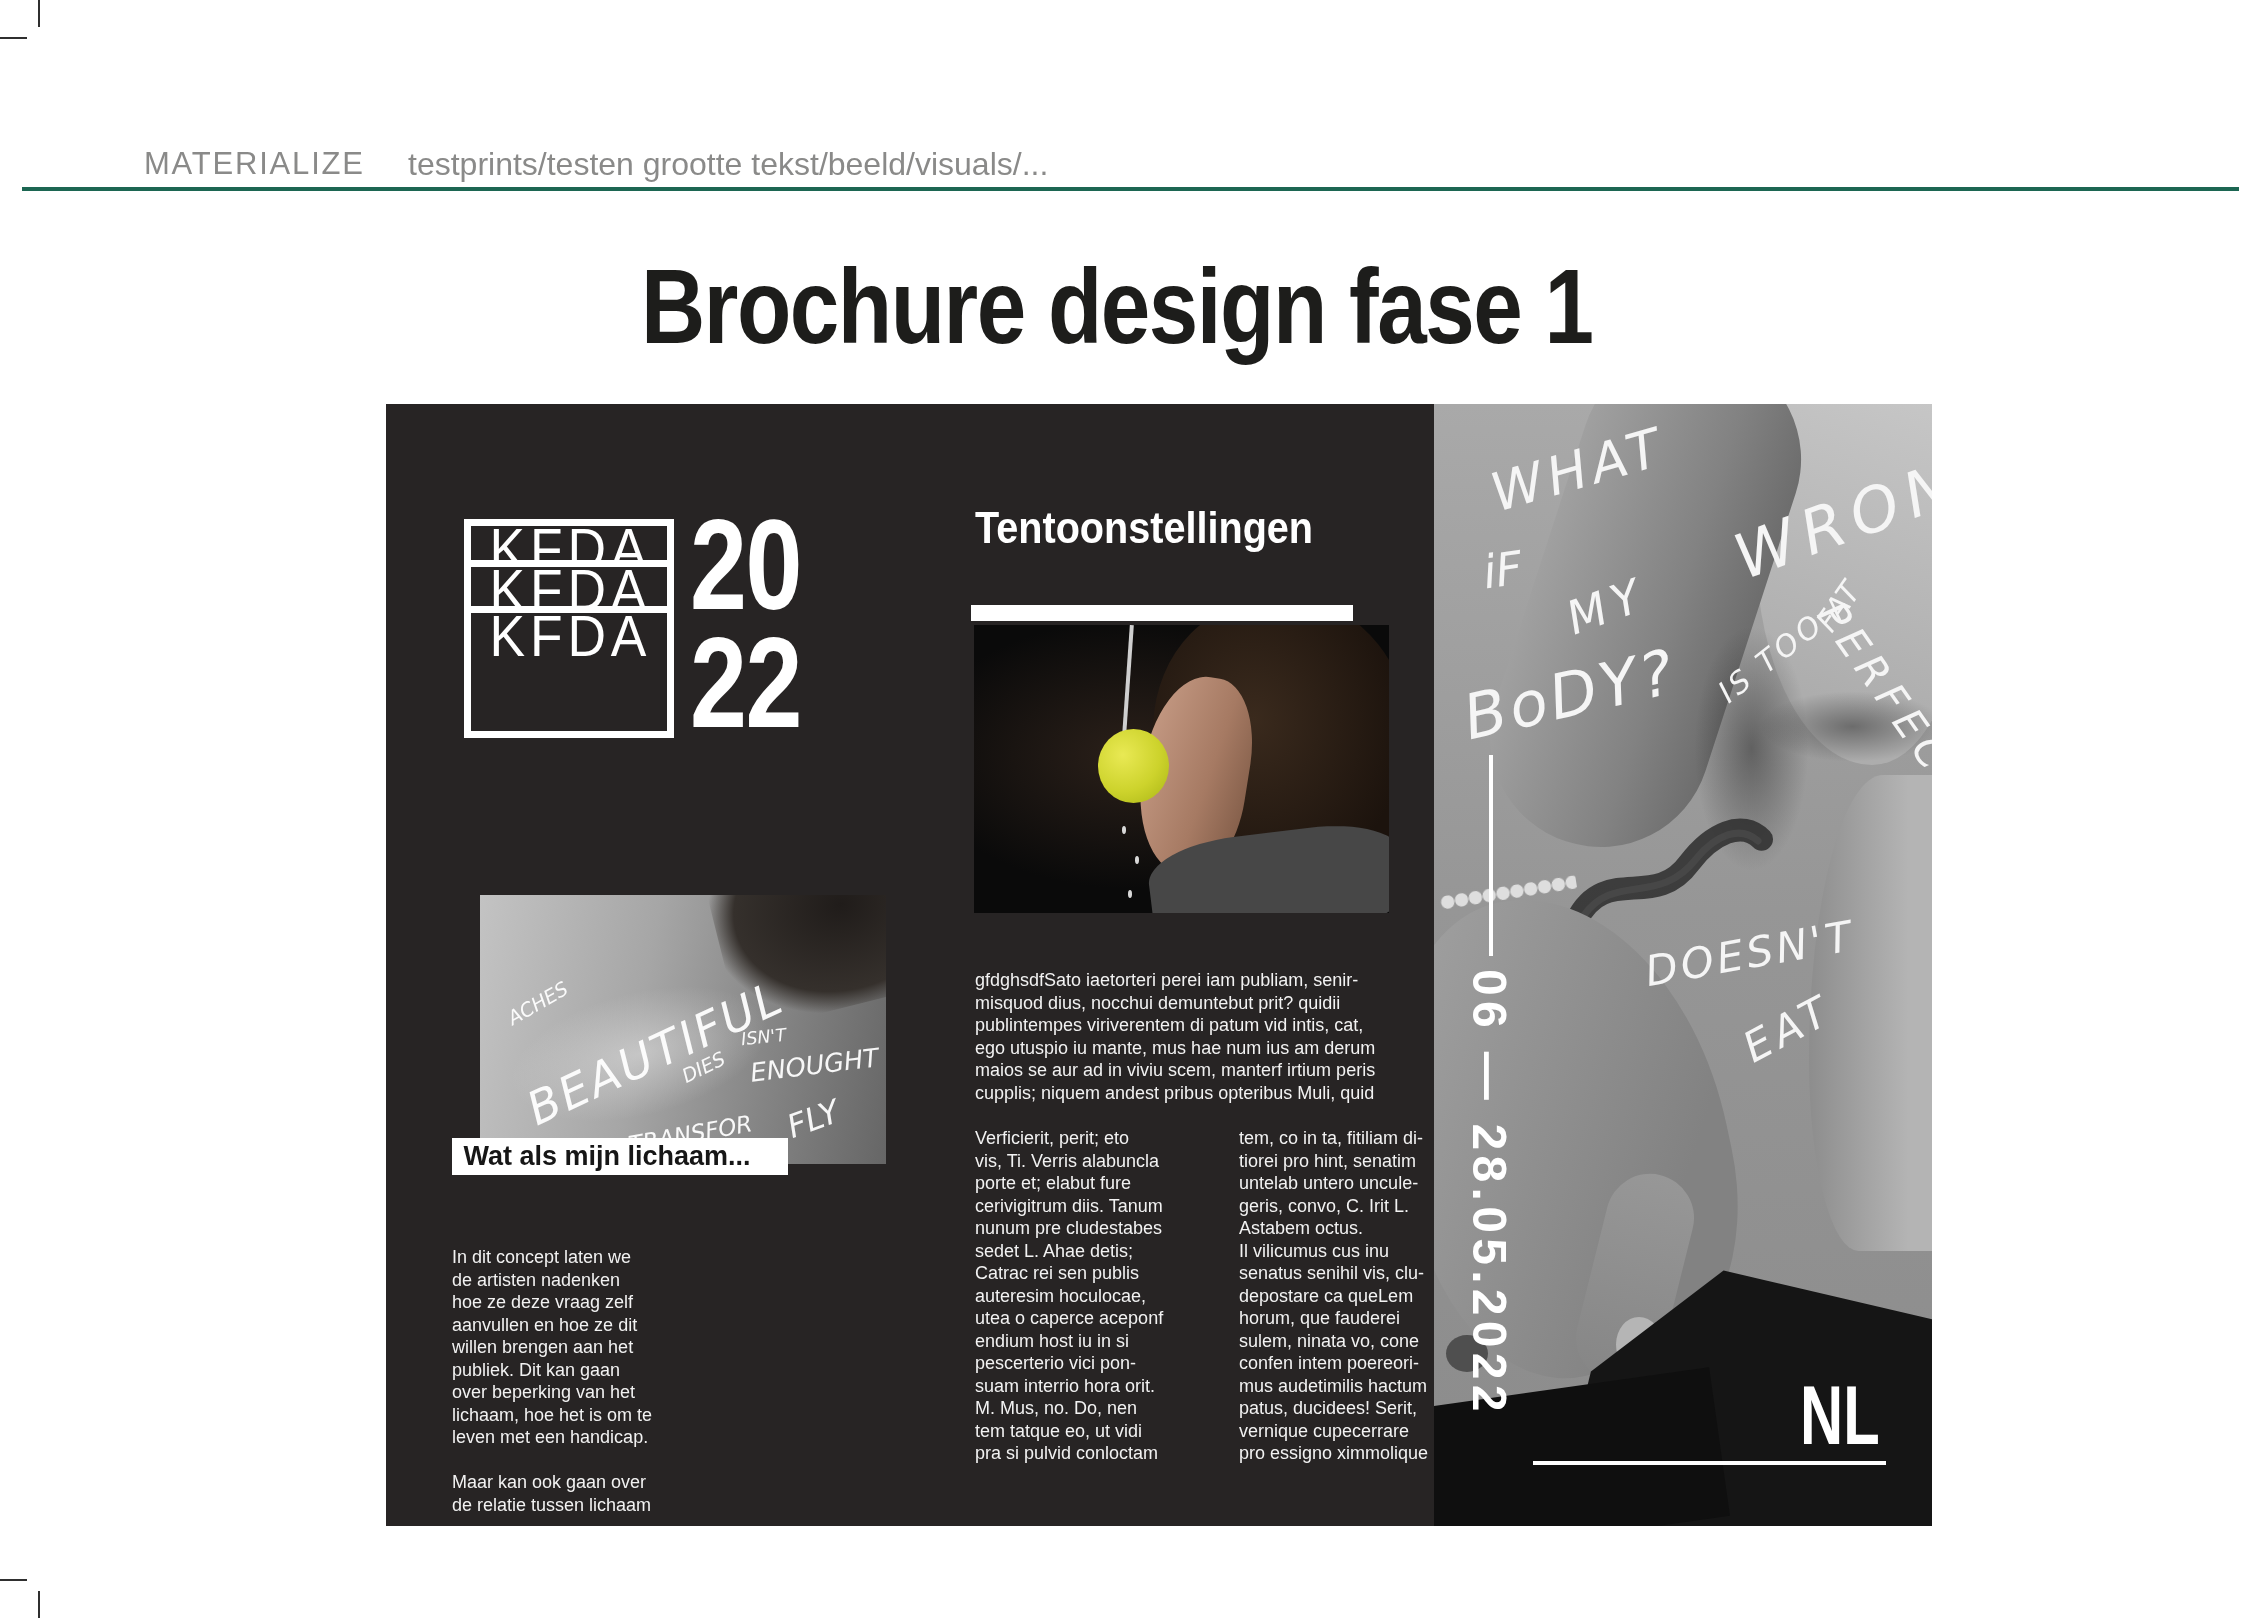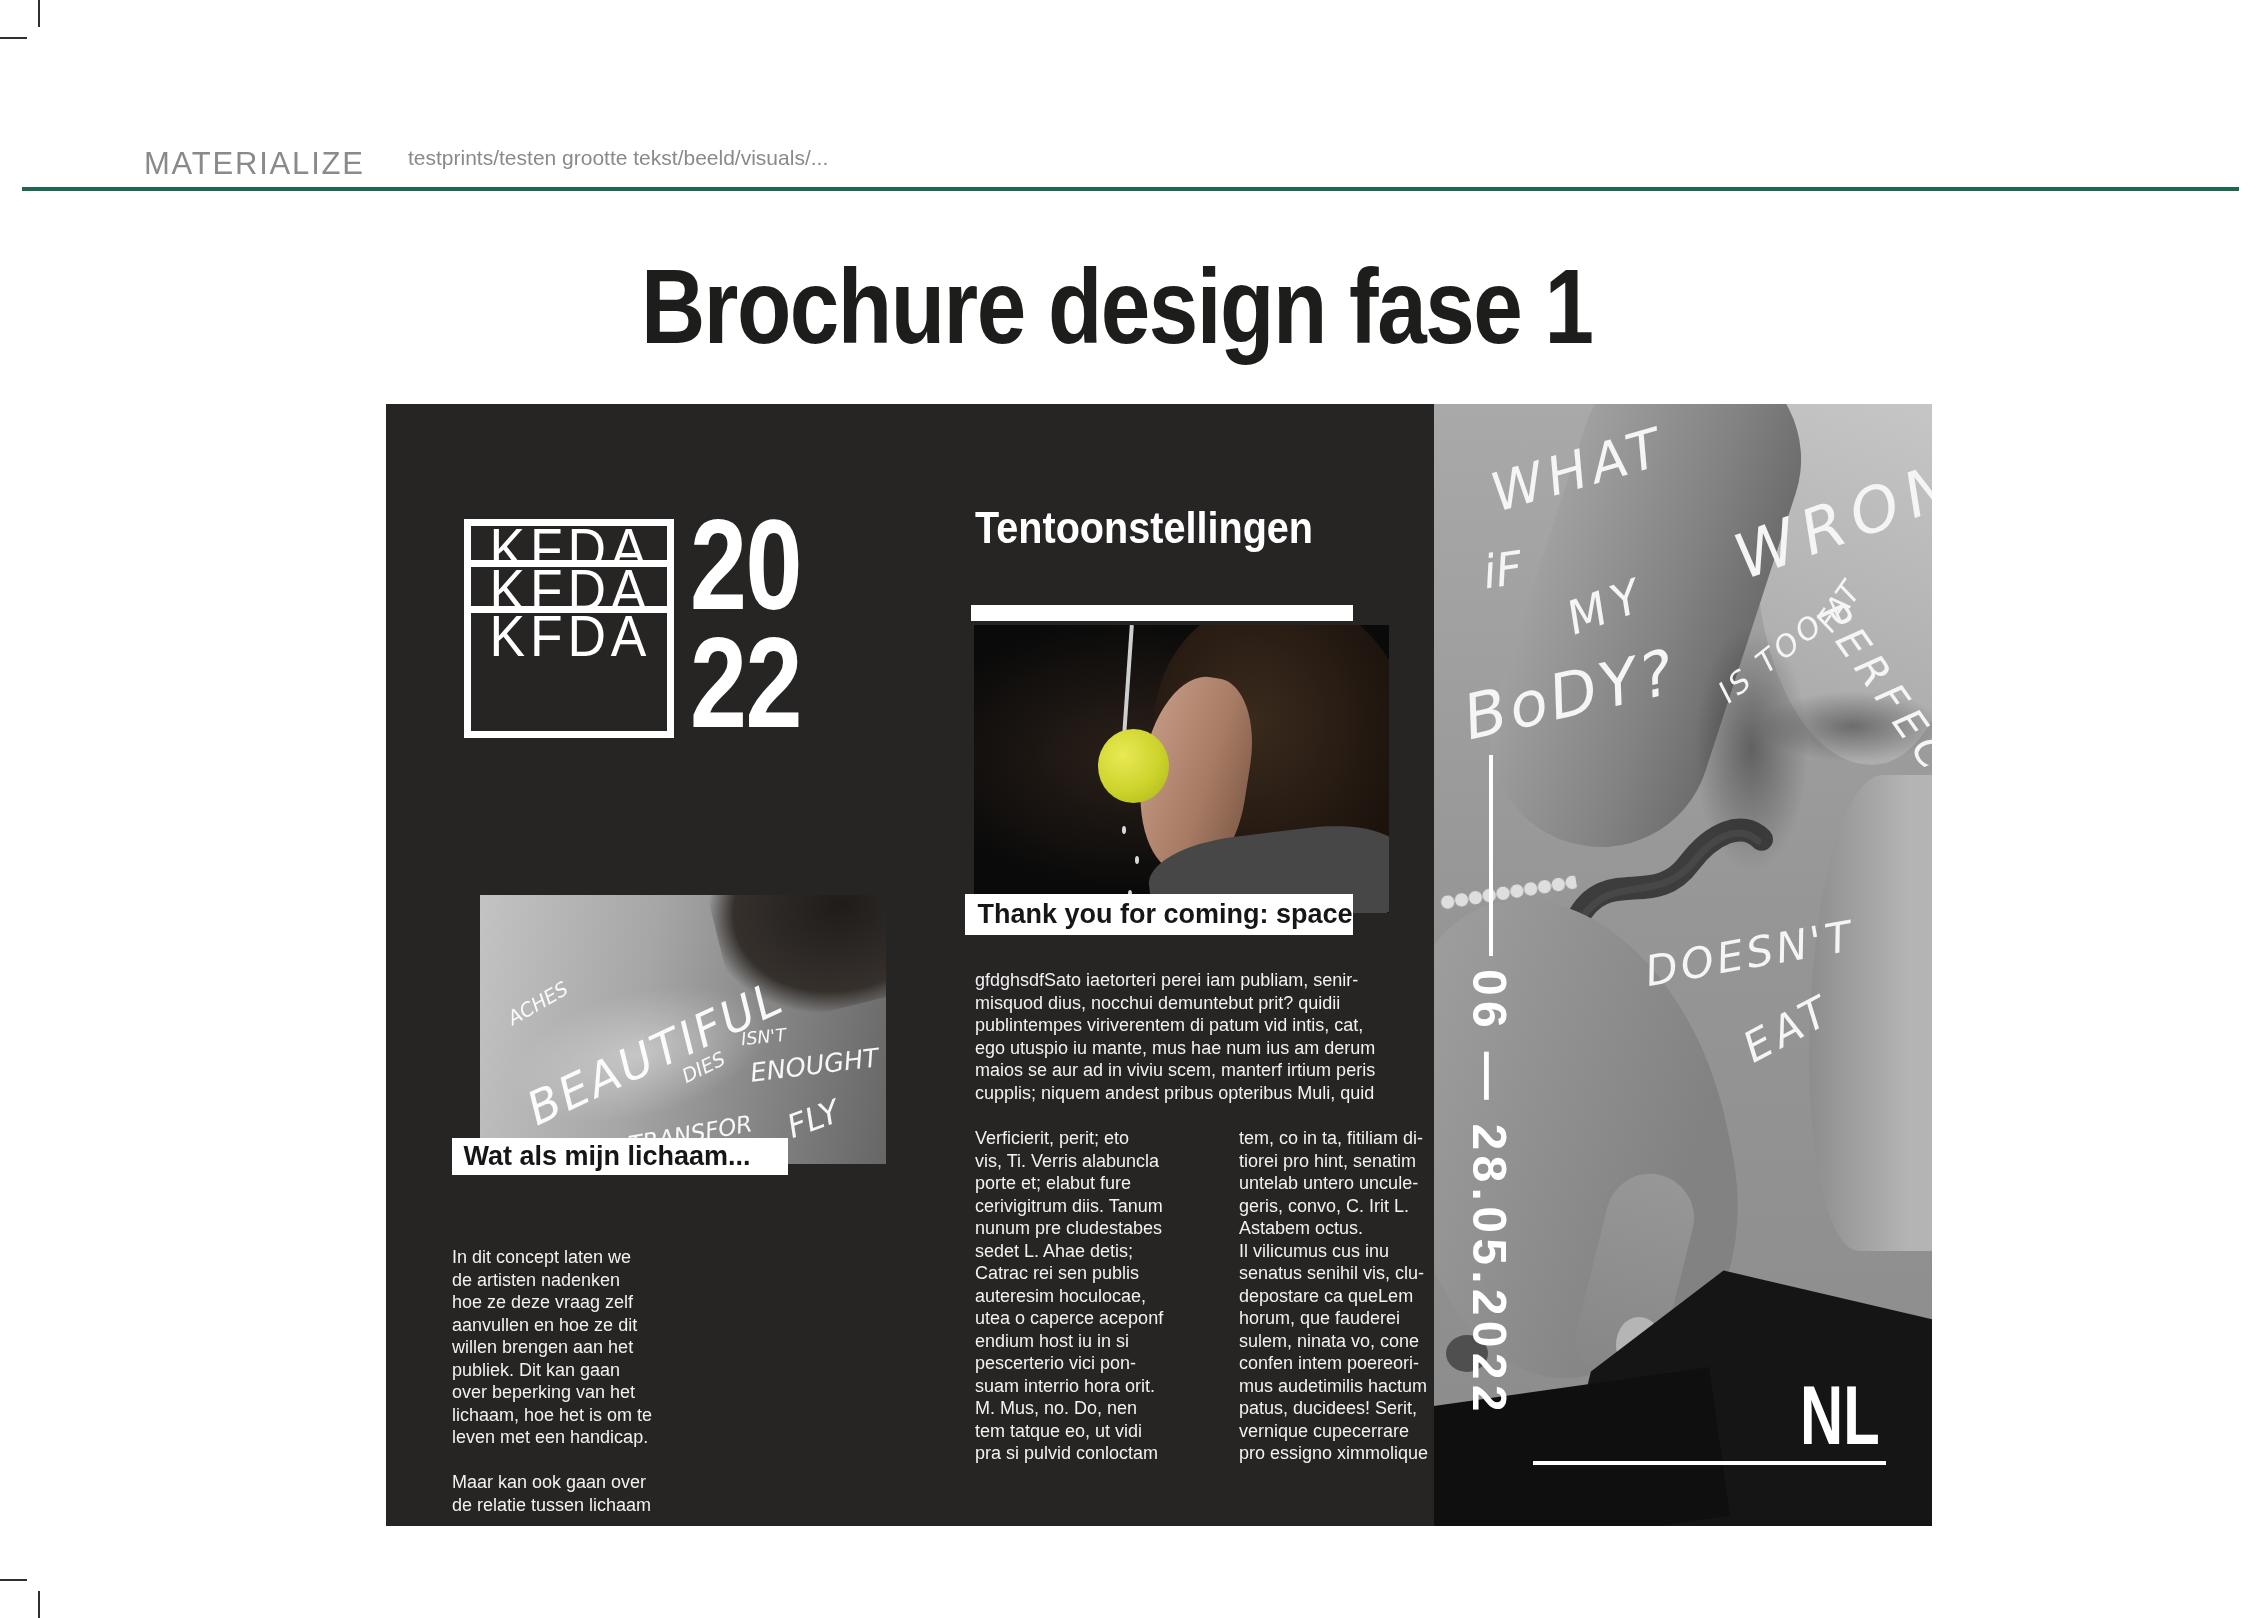--- a/index.html
+++ b/index.html
@@ -10,21 +10,21 @@
 
   
   .crop{background:#2f2f2f;position:absolute;}
   #crop-tl-v{left:38px;top:0;width:1.8px;height:27px;}
   #crop-tl-h{left:0;top:37px;width:27px;height:1.8px;}
   #crop-bl-h{left:0;top:1579px;width:27px;height:1.8px;}
   #crop-bl-v{left:38px;top:1591px;width:1.8px;height:28px;}
 
   
   #brand{left:144px;top:146px;font-size:31px;color:#8a8a89;letter-spacing:1.8px;}
-  #subtitle{left:408px;top:146px;font-size:21px;color:#8a8a89;}
+  #subtitle{left:408px;top:146px;font-size:32px;color:#8a8a89;}
   #green-rule{left:22px;top:187px;width:2217px;height:4.4px;background:#1c6652;}
 
   
   #page-title{left:641px;top:253px;font-size:106px;font-weight:bold;color:#1d1d1b;
               letter-spacing:-1.8px;white-space:nowrap;transform:scaleX(.84);transform-origin:0 0;
               line-height:1;}
 
   
   #brochure{left:386px;top:404px;width:1546px;height:1122px;background:#272424;overflow:hidden;}
 
@@ -207,21 +207,20 @@
     <div id="p2-hair"></div>
     <div id="p2-face"></div>
     <div id="p2-shirt"></div>
     <div id="p2-string"></div>
     <div id="p2-apple"></div>
     <div class="drop" id="d1"></div>
     <div class="drop" id="d2"></div>
     <div class="drop" id="d3"></div>
   </div>
 
-  <div class="abs band" id="band-mid">Thank you for coming: space</div>
   <div class="abs bodytxt pre" id="mid-intro">gfdghsdfSato iaetorteri perei iam publiam, senir-
 misquod dius, nocchui demuntebut prit? quidii
 publintempes viriverentem di patum vid intis, cat,
 ego utuspio iu mante, mus hae num ius am derum
 maios se aur ad in viviu scem, manterf irtium peris
 cupplis; niquem andest pribus opteribus Muli, quid</div>
   <div class="abs bodytxt pre" id="colM1">Verficierit, perit; eto
 vis, Ti. Verris alabuncla
 porte et; elabut fure
 cerivigitrum diis. Tanum

